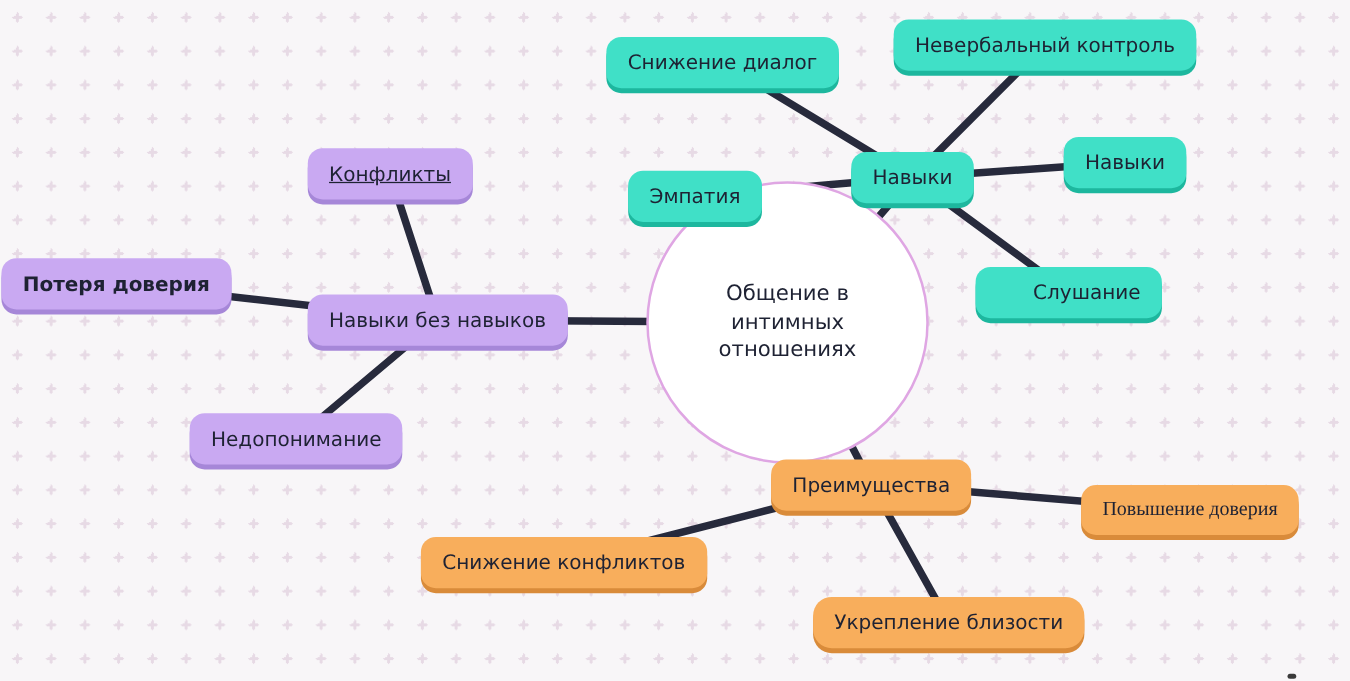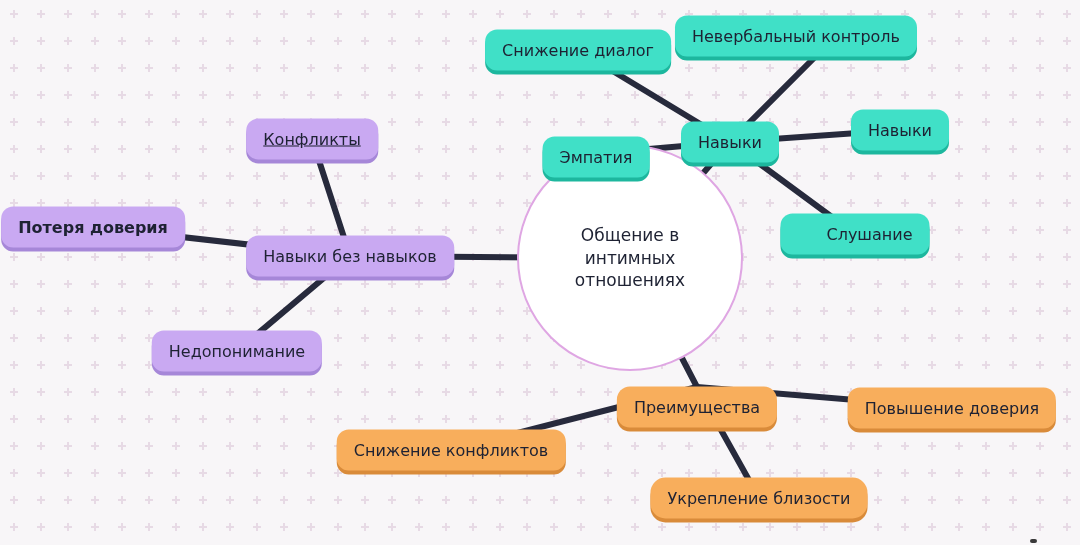--- a/index.html
+++ b/index.html
@@ -93,30 +93,30 @@
     <line x1="697" y1="387" x2="451" y2="450"></line>
     <line x1="697" y1="387" x2="759" y2="498"></line>
   </svg>
 
   <div class="center-node">
     <span>Общение в интимных отношениях</span>
   </div>
 
   <div class="node teal" style="left:730px; top:142px;">Навыки</div>
   <div class="node teal" style="left:578px; top:50px;">Снижение диалог</div>
-  <div class="node teal" style="left:796px; top:36px;">Невербальный контроль</div>
+  <div class="node teal" style="left:836px; top:36px;">Невербальный контроль</div>
   <div class="node teal" style="left:900px; top:130px;">Навыки</div>
-  <div class="node teal" style="left:556px; top:157px;margin-left:40px;">Эмпатия</div>
+  <div class="node teal" style="left:556px; top:157px;">Эмпатия</div>
   <div class="node teal" style="left:855px; top:234px;padding-left:46px;">Слушание</div>
 
   <div class="node purple" style="left:350px; top:256px;">Навыки без навыков</div>
   <div class="node purple" style="left:312px; top:139px;text-decoration:underline;">Конфликты</div>
   <div class="node purple" style="left:93px;  top:227px;font-weight:bold;">Потеря доверия</div>
   <div class="node purple" style="left:237px; top:351px;">Недопонимание</div>
 
-  <div class="node orange" style="left:697px; top:407px;border-radius:13px;">Преимущества</div>
-  <div class="node orange" style="left:952px; top:408px;">Повышение доверия</div>
+  <div class="node orange" style="left:697px; top:388px;">Преимущества</div>
+  <div class="node orange" style="left:952px; top:408px;font-family:Liberation Serif, serif;">Повышение доверия</div>
   <div class="node orange" style="left:451px; top:450px;">Снижение конфликтов</div>
   <div class="node orange" style="left:759px; top:498px;border-radius:15px;">Укрепление близости</div>
 
   <div class="stray-mark"></div>
 
 </div>
 
 </body></html>

